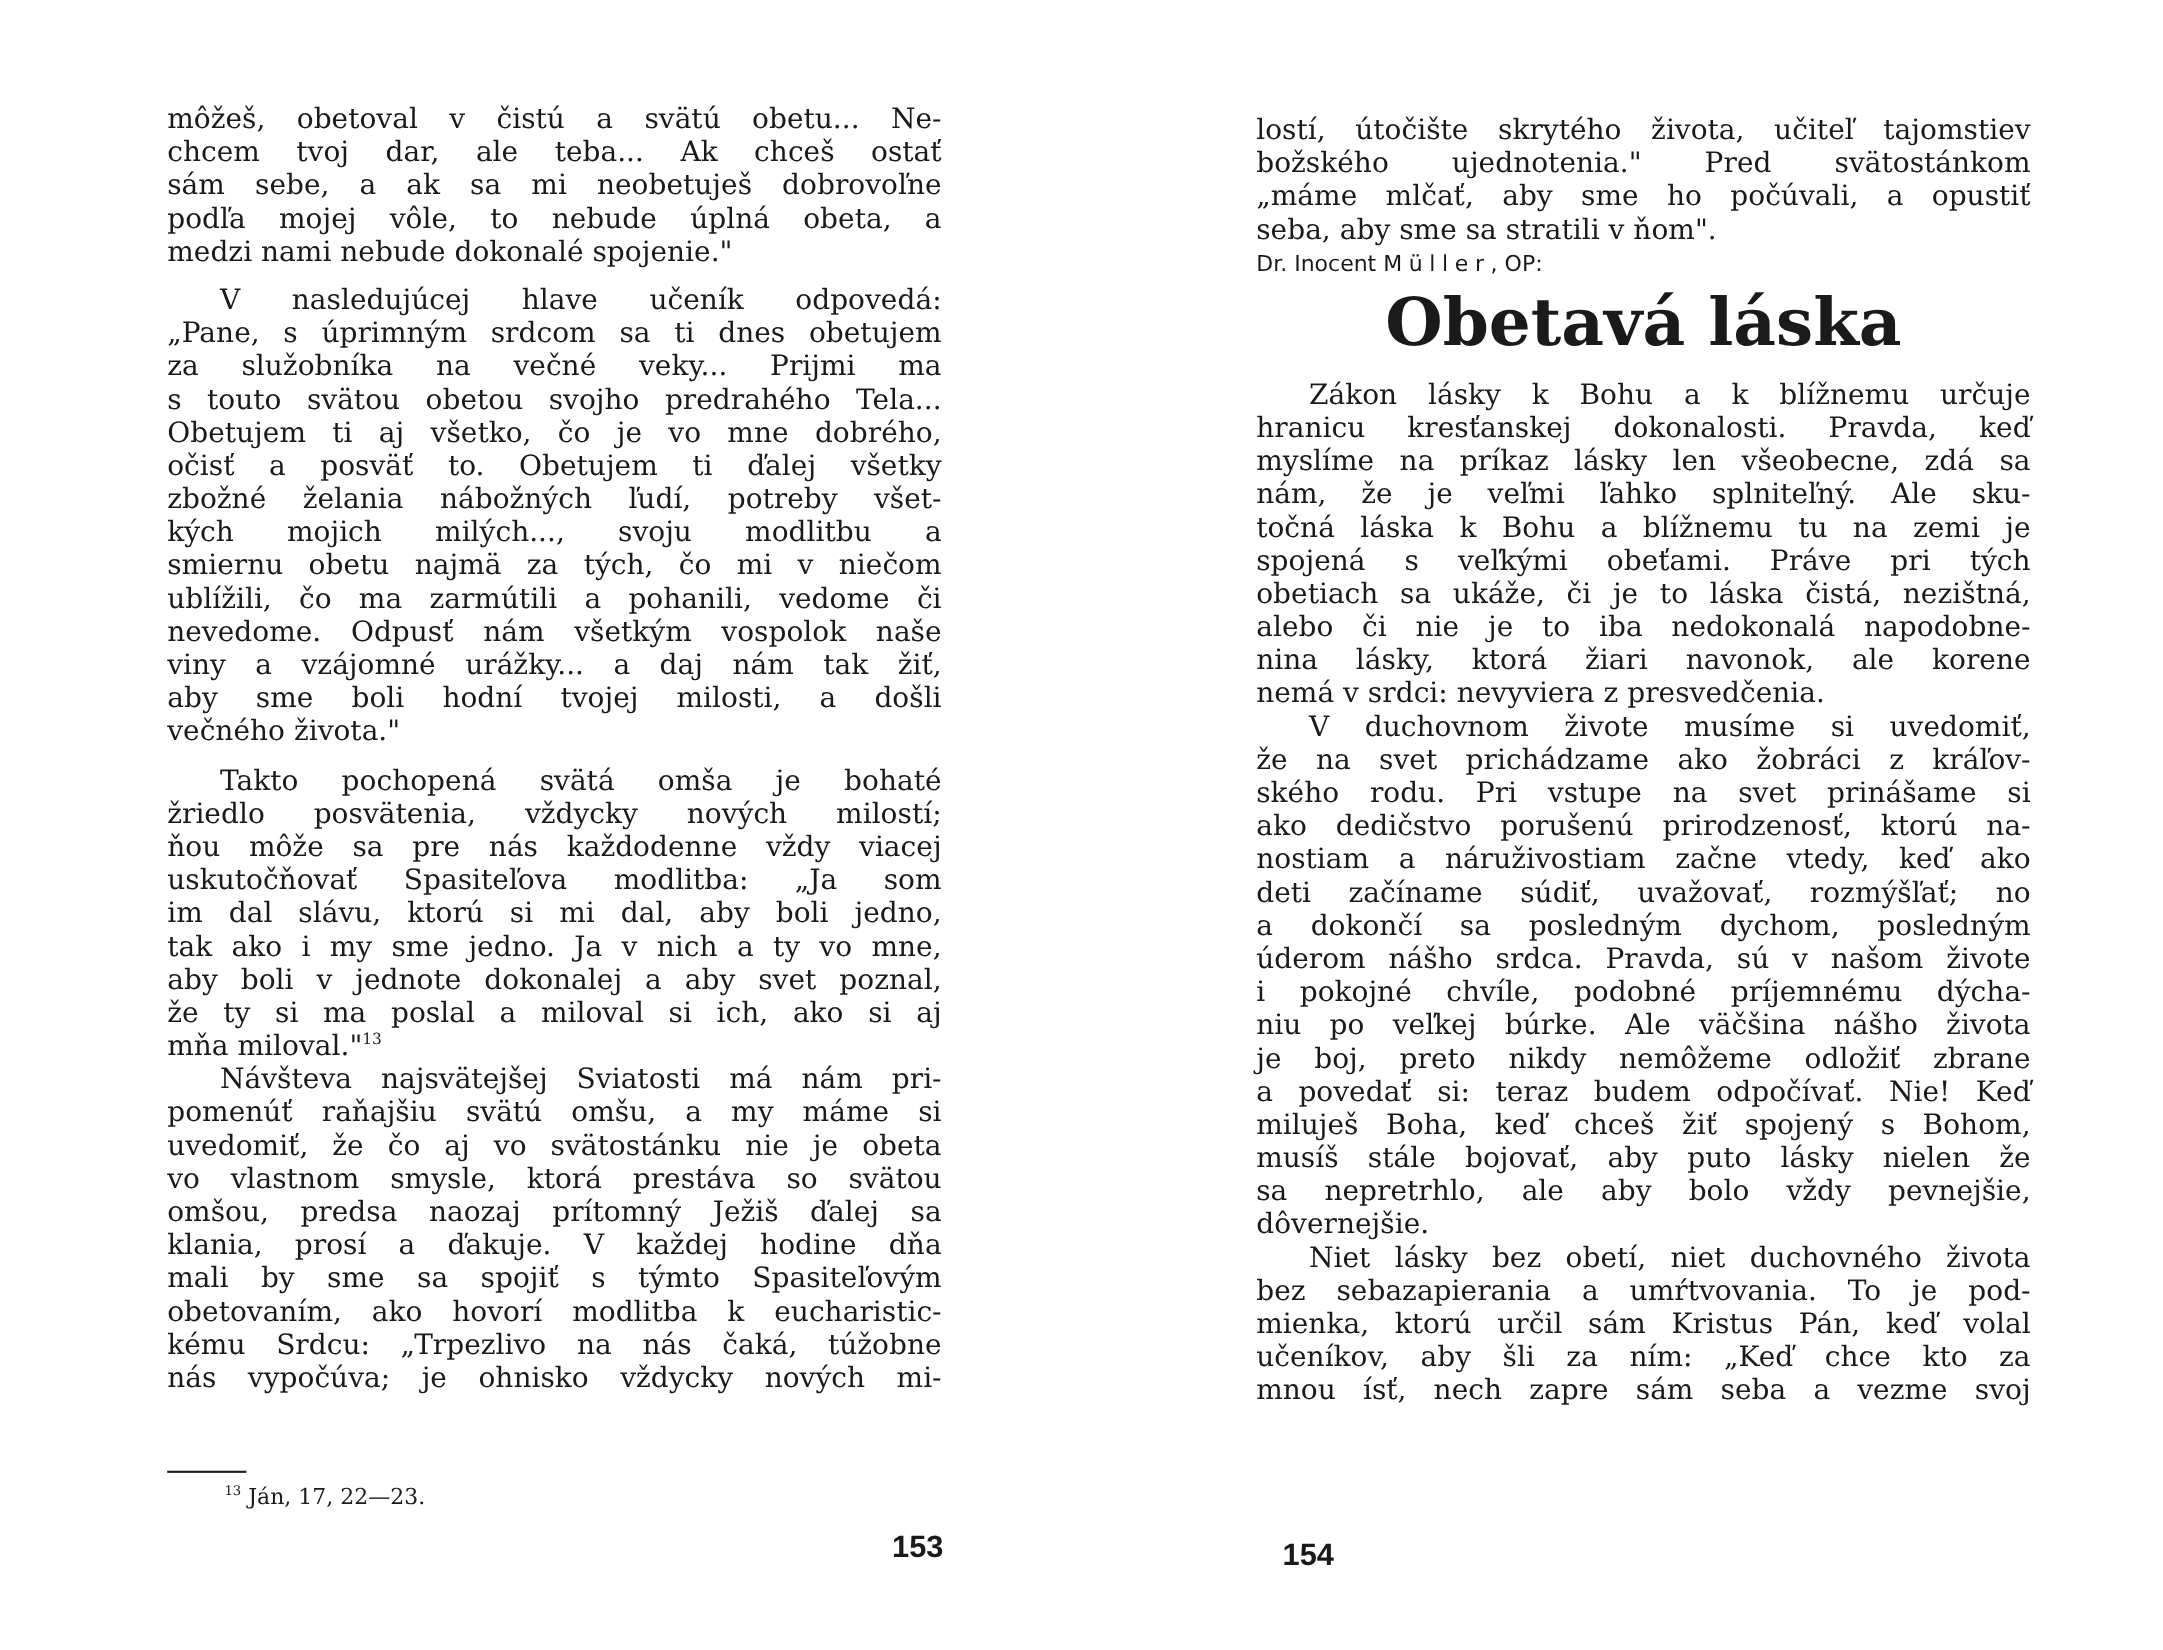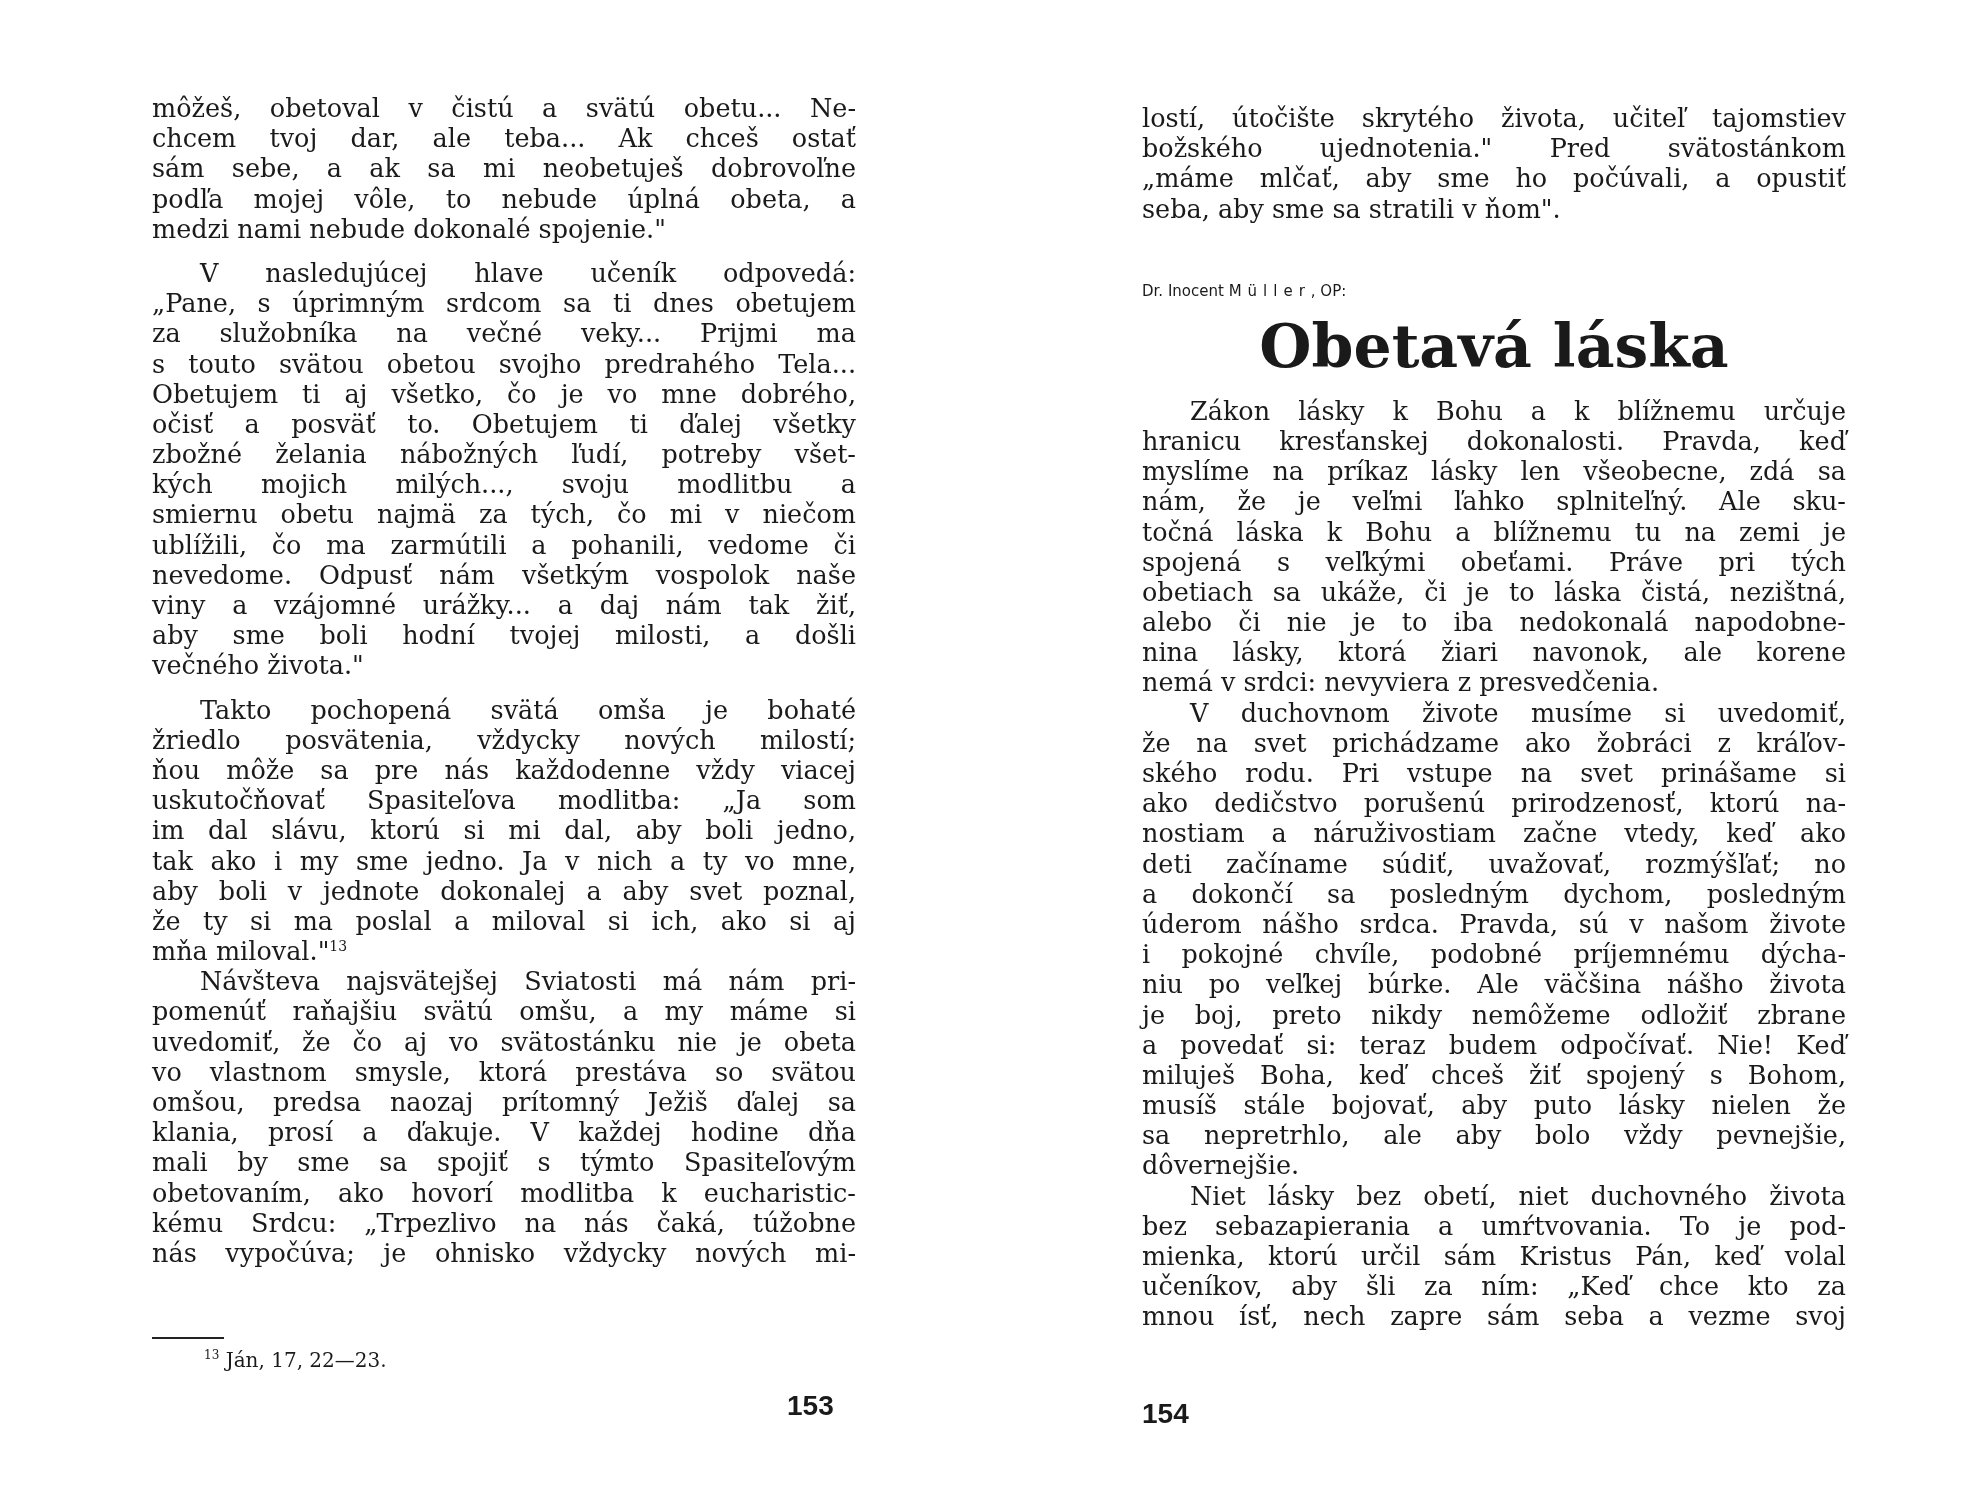--- a/index.html
+++ b/index.html
@@ -7,28 +7,28 @@
          font-family: "DejaVu Serif", "Liberation Serif", serif; }
   .page { position: absolute; top: 0; height: 1138px; }
   .page-left { left: 0; width: 983px; }
   .page-right { left: 983px; width: 983px; }
   .col { position: absolute; width: 704px; font-size: 25.5px; line-height: 30.2px; }
   .page-left .col { left: 152px; top: 93px; }
   .page-right .col { left: 159px; top: 103px; }
   .line { display: block; white-space: nowrap; text-align: justify; text-align-last: justify; height: 30.2px; }
   .line.last { text-align-last: left; }
   .gap { height: 14px; }
-  .byline { font-family: "DejaVu Sans", "Liberation Sans", sans-serif; font-size: 15px; margin-top: 52px; height: 28px; }
+  .byline { font-family: "DejaVu Sans", "Liberation Sans", sans-serif; font-size: 20px; height: 28px; }
   .byline .spaced { letter-spacing: 6px; }
   .title { text-align: center; font-weight: bold; font-size: 60px; line-height: 56px; margin: 14px 0 22px 0; }
   sup { font-size: 14px; line-height: 0; }
   .footrule { position: absolute; left: 152px; top: 1337px; width: 72px; border-top: 2px solid #222; }
   .footnote { position: absolute; left: 204px; top: 1348px; font-size: 20px; }
   .footnote sup { font-size: 12px; }
-  .pageno { position: absolute; font-weight: bold; font-size: 28px; font-family: "Liberation Sans", sans-serif; }
+  .pageno { position: absolute; font-weight: bold; font-size: 28px; font-family: "Liberation Sans", sans-serif; margin-left: 24px; }
   .pageno-left { left: 787px; top: 1390px; }
   .pageno-right { left: 159px; top: 1398px; }
 </style>
 </head>
 <body>
 
 <div class="page page-left">
   <div class="col">
     <span class="line">môžeš, obetoval v čistú a svätú obetu... Ne-</span>
     <span class="line">chcem tvoj dar, ale teba... Ak chceš ostať</span>

